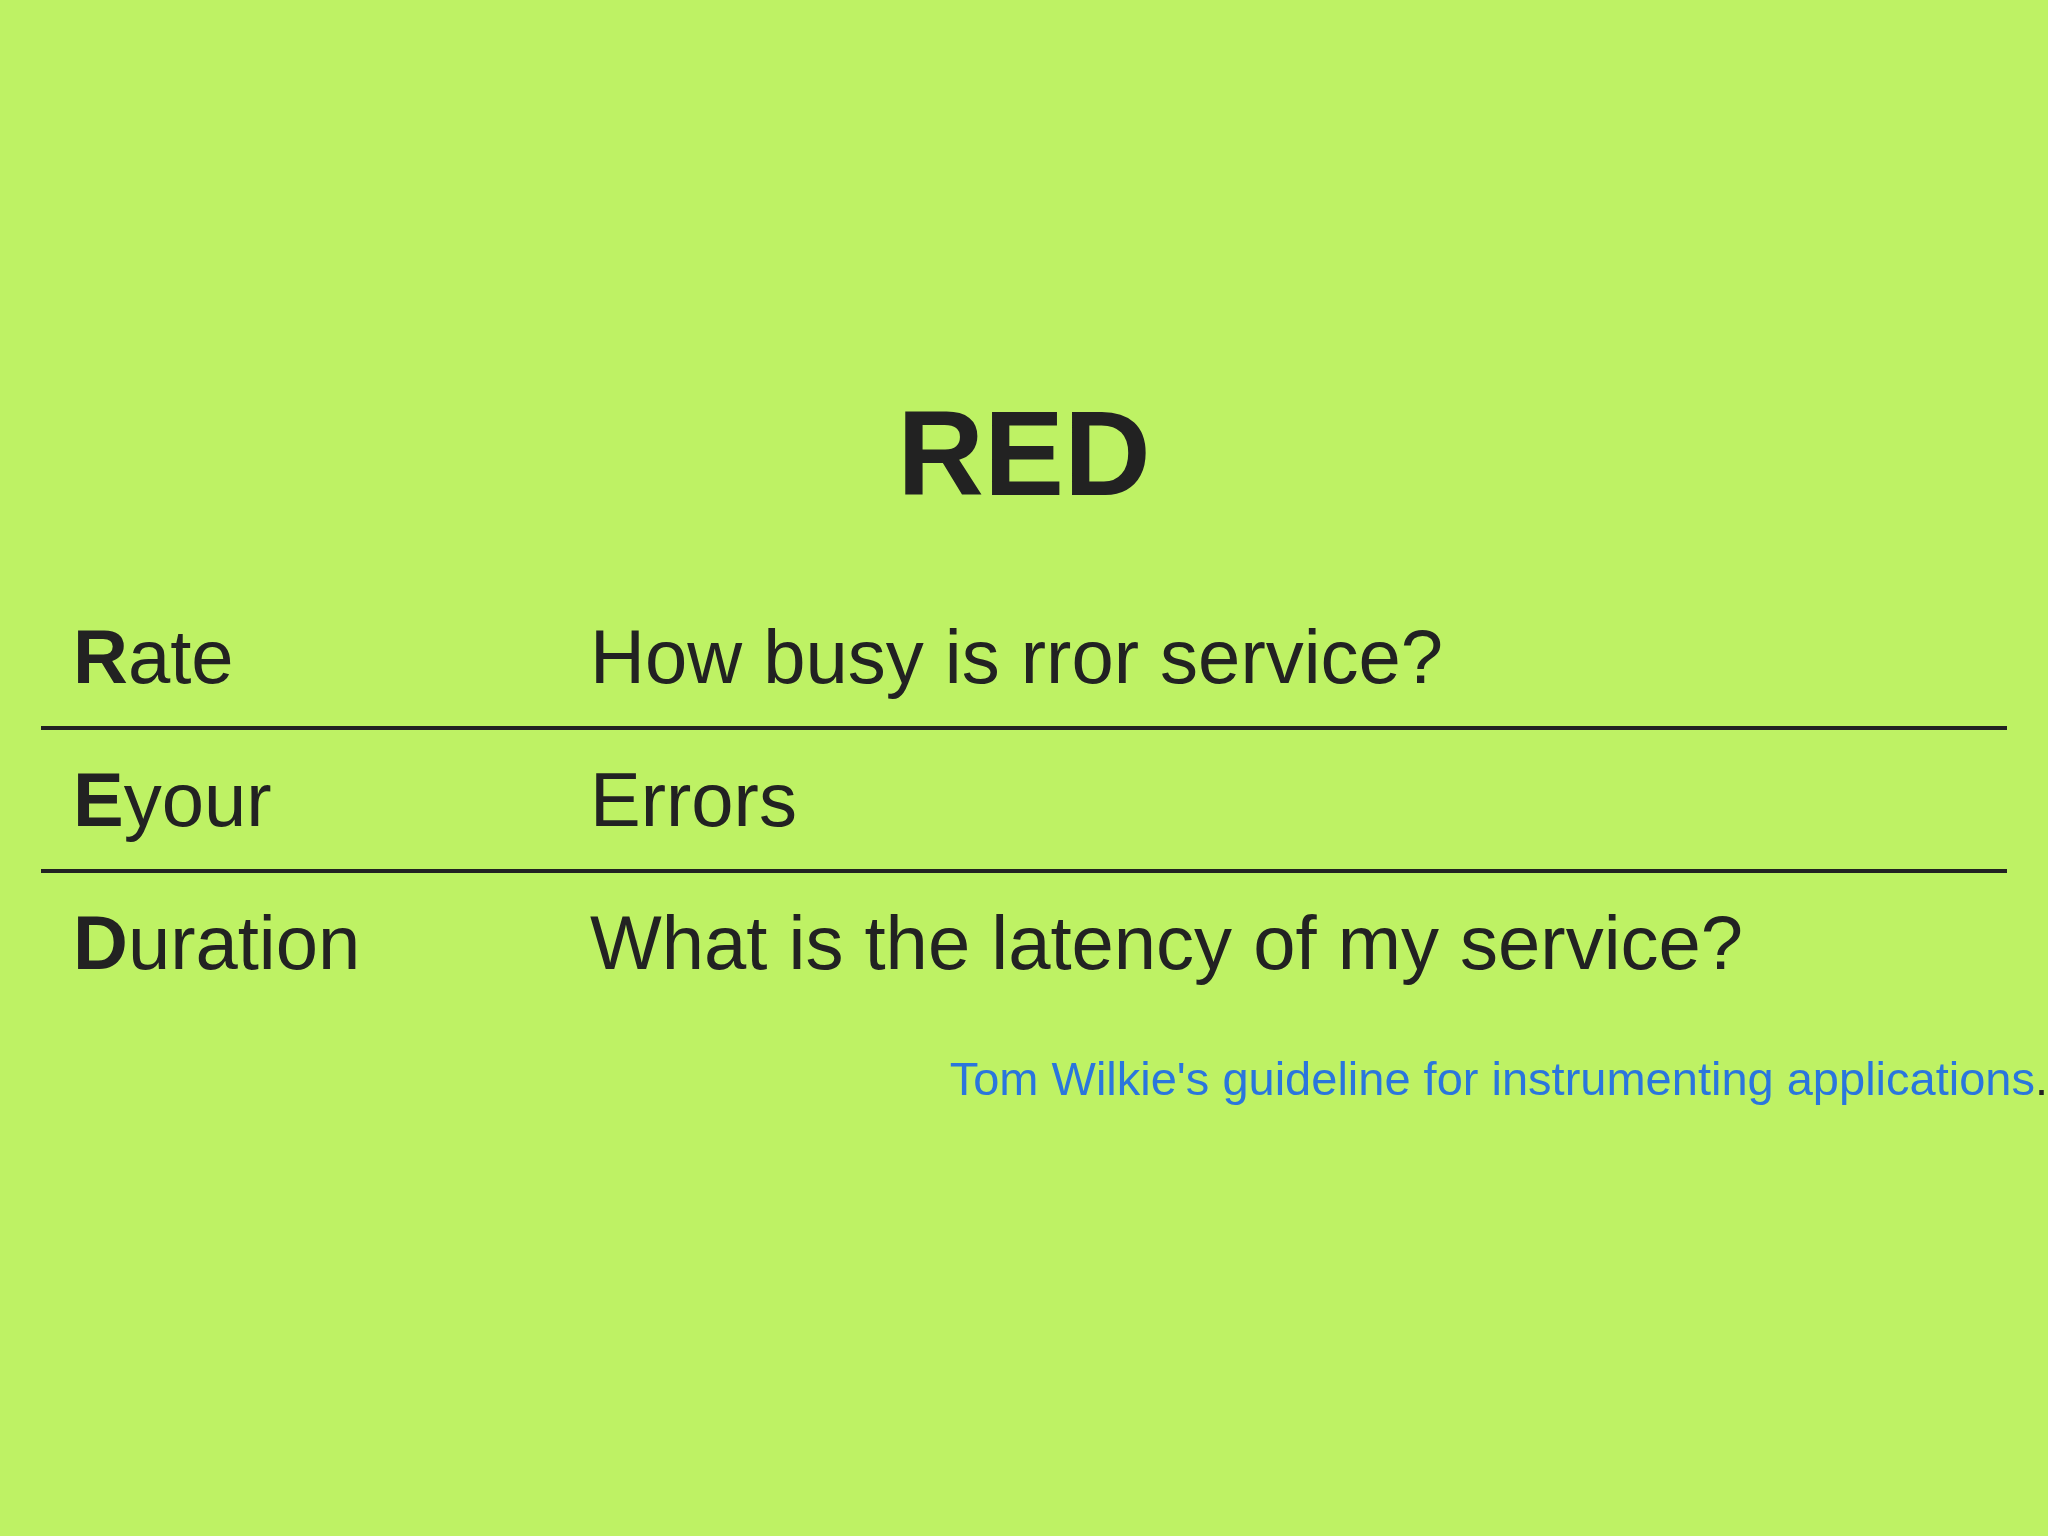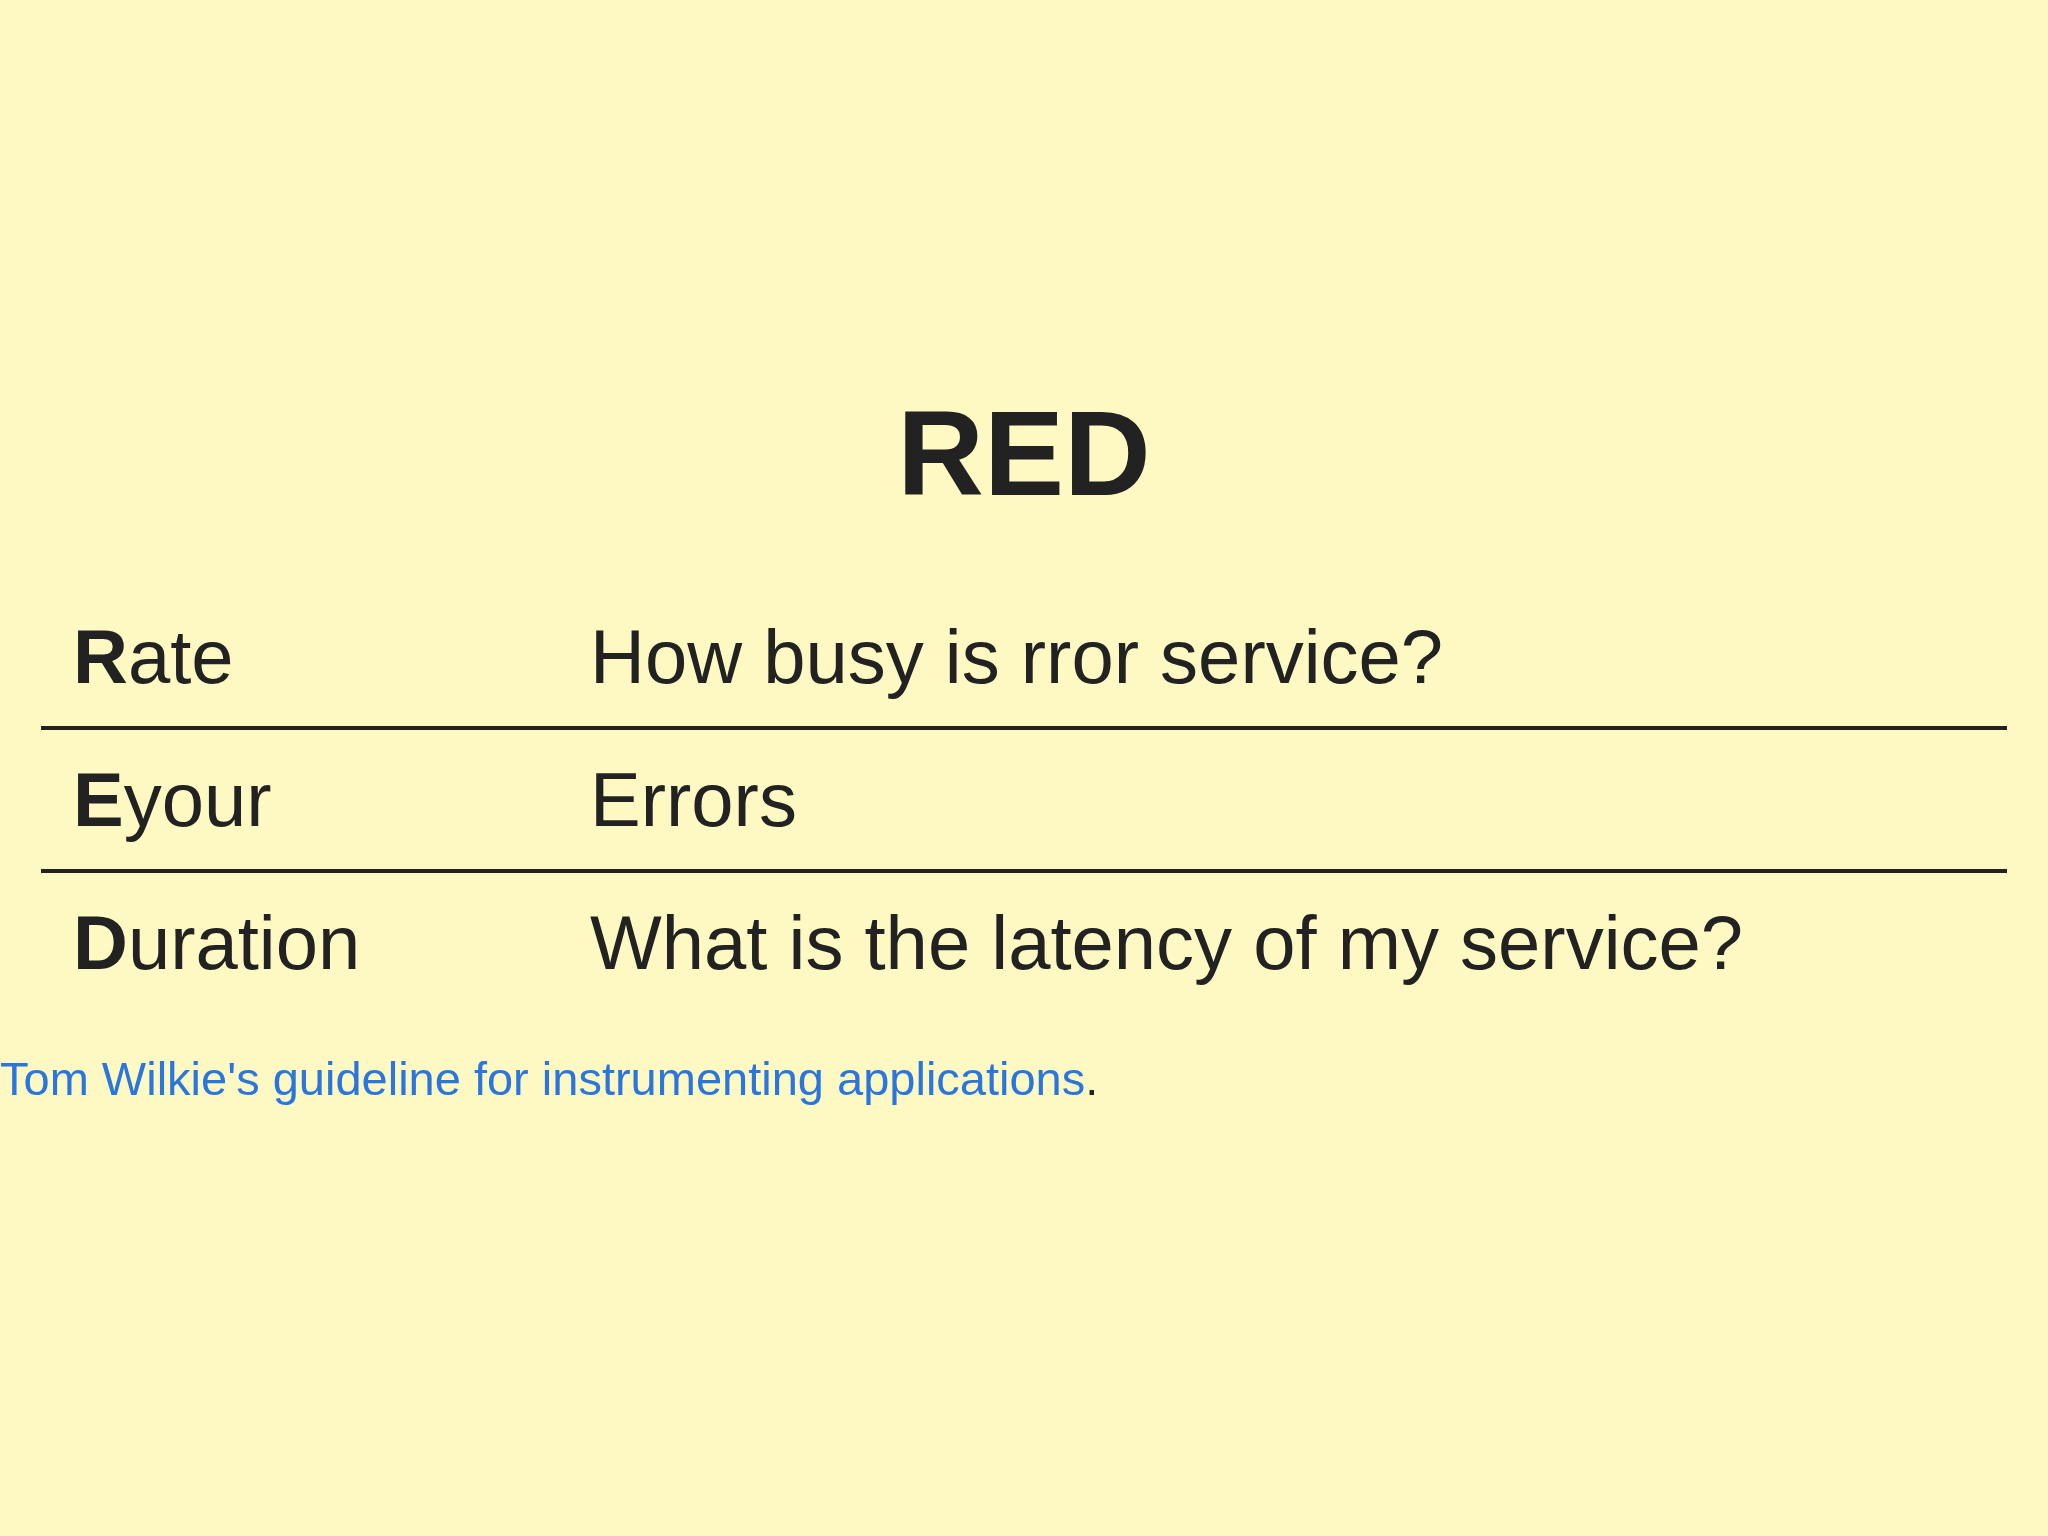--- a/index.html
+++ b/index.html
@@ -9,21 +9,21 @@
     height: 1536px;
     background: #ffffff;
     font-family: "Liberation Sans", "DejaVu Sans", sans-serif;
     color: #222222;
     overflow: hidden;
   }
   .slide {
     position: relative;
     width: 2048px;
     height: 1536px;
-    background: #fef9c3;
+    background: #bef264;
   }
   .title {
     position: absolute;
     top: 381px;
     left: 0;
     width: 100%;
     margin: 0;
     text-align: center;
     font-size: 120px;
     font-weight: 700;
@@ -53,21 +53,21 @@
   }
   td.term { width: 485px; }
   td.term b { font-weight: 700; }
   td.desc { }
   .attribution {
     position: absolute;
     top: 1051px;
     left: 0;
     width: 100%;
     margin: 0;
-    text-align: left;
+    text-align: right;
     font-size: 47px;
     line-height: 1.2;
     color: #222222;
   }
   .attribution a {
     color: #2a76dd;
     text-decoration: none;
     cursor: pointer;
   }
 </style>

